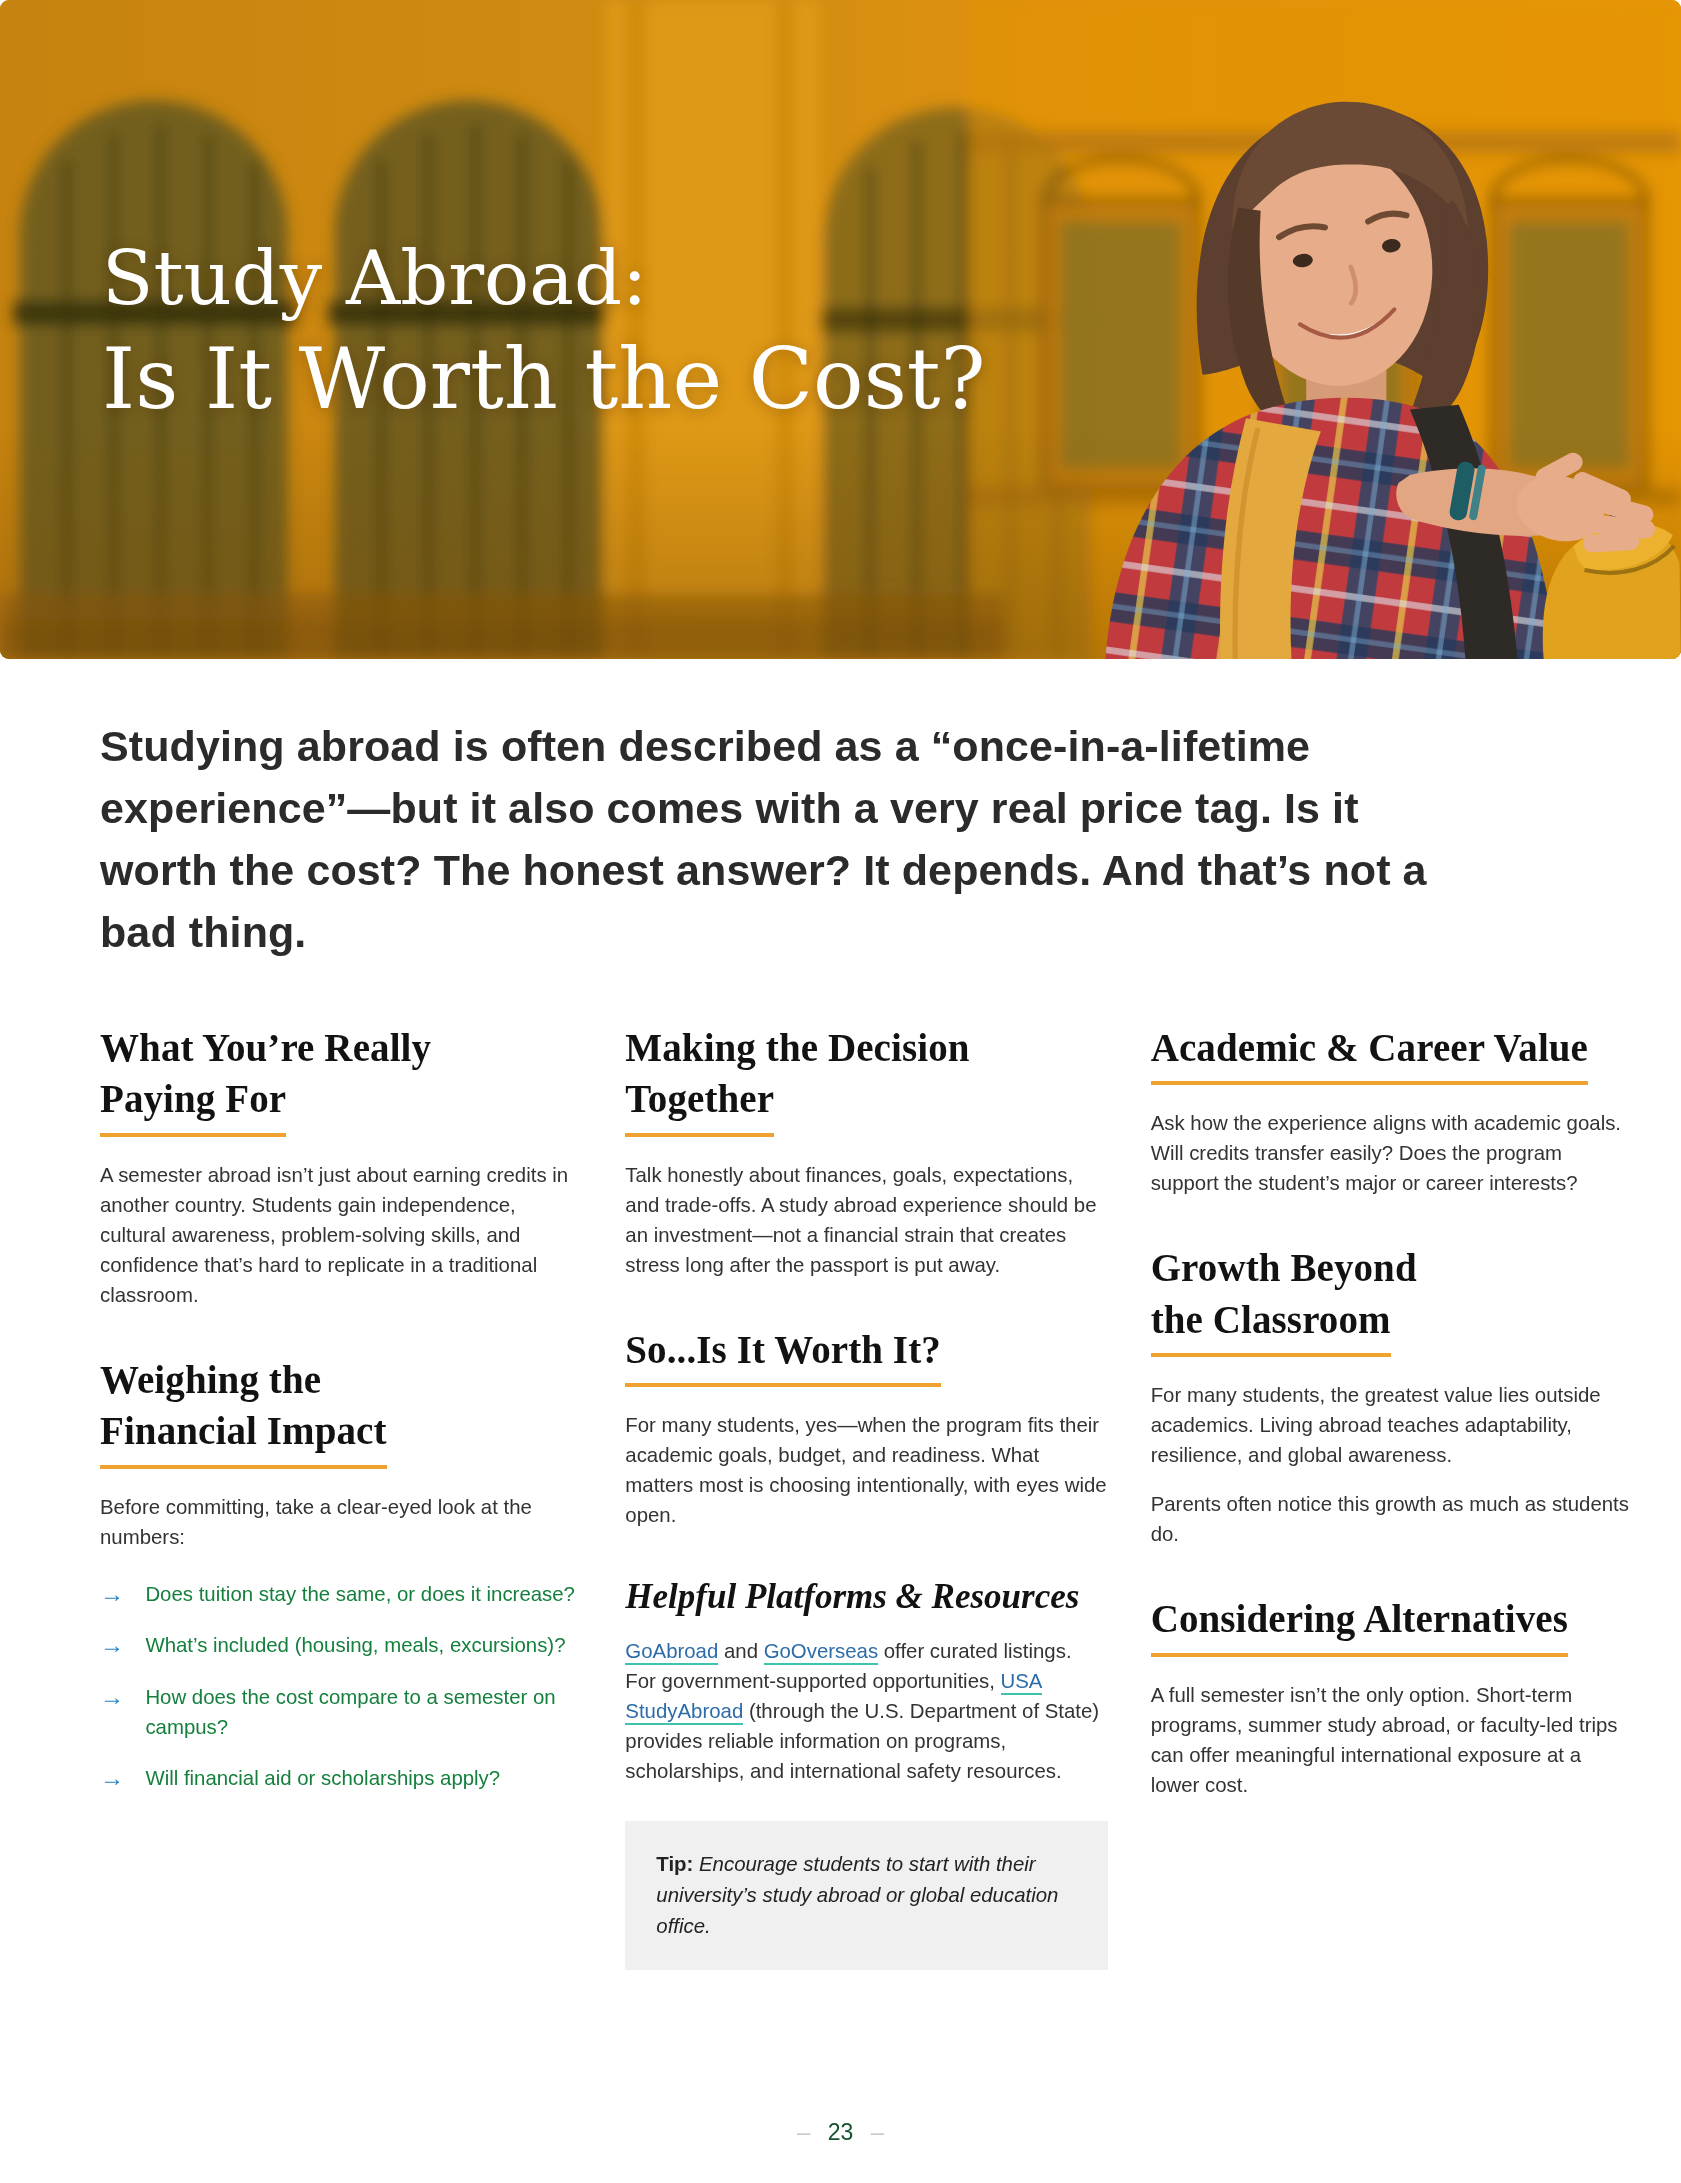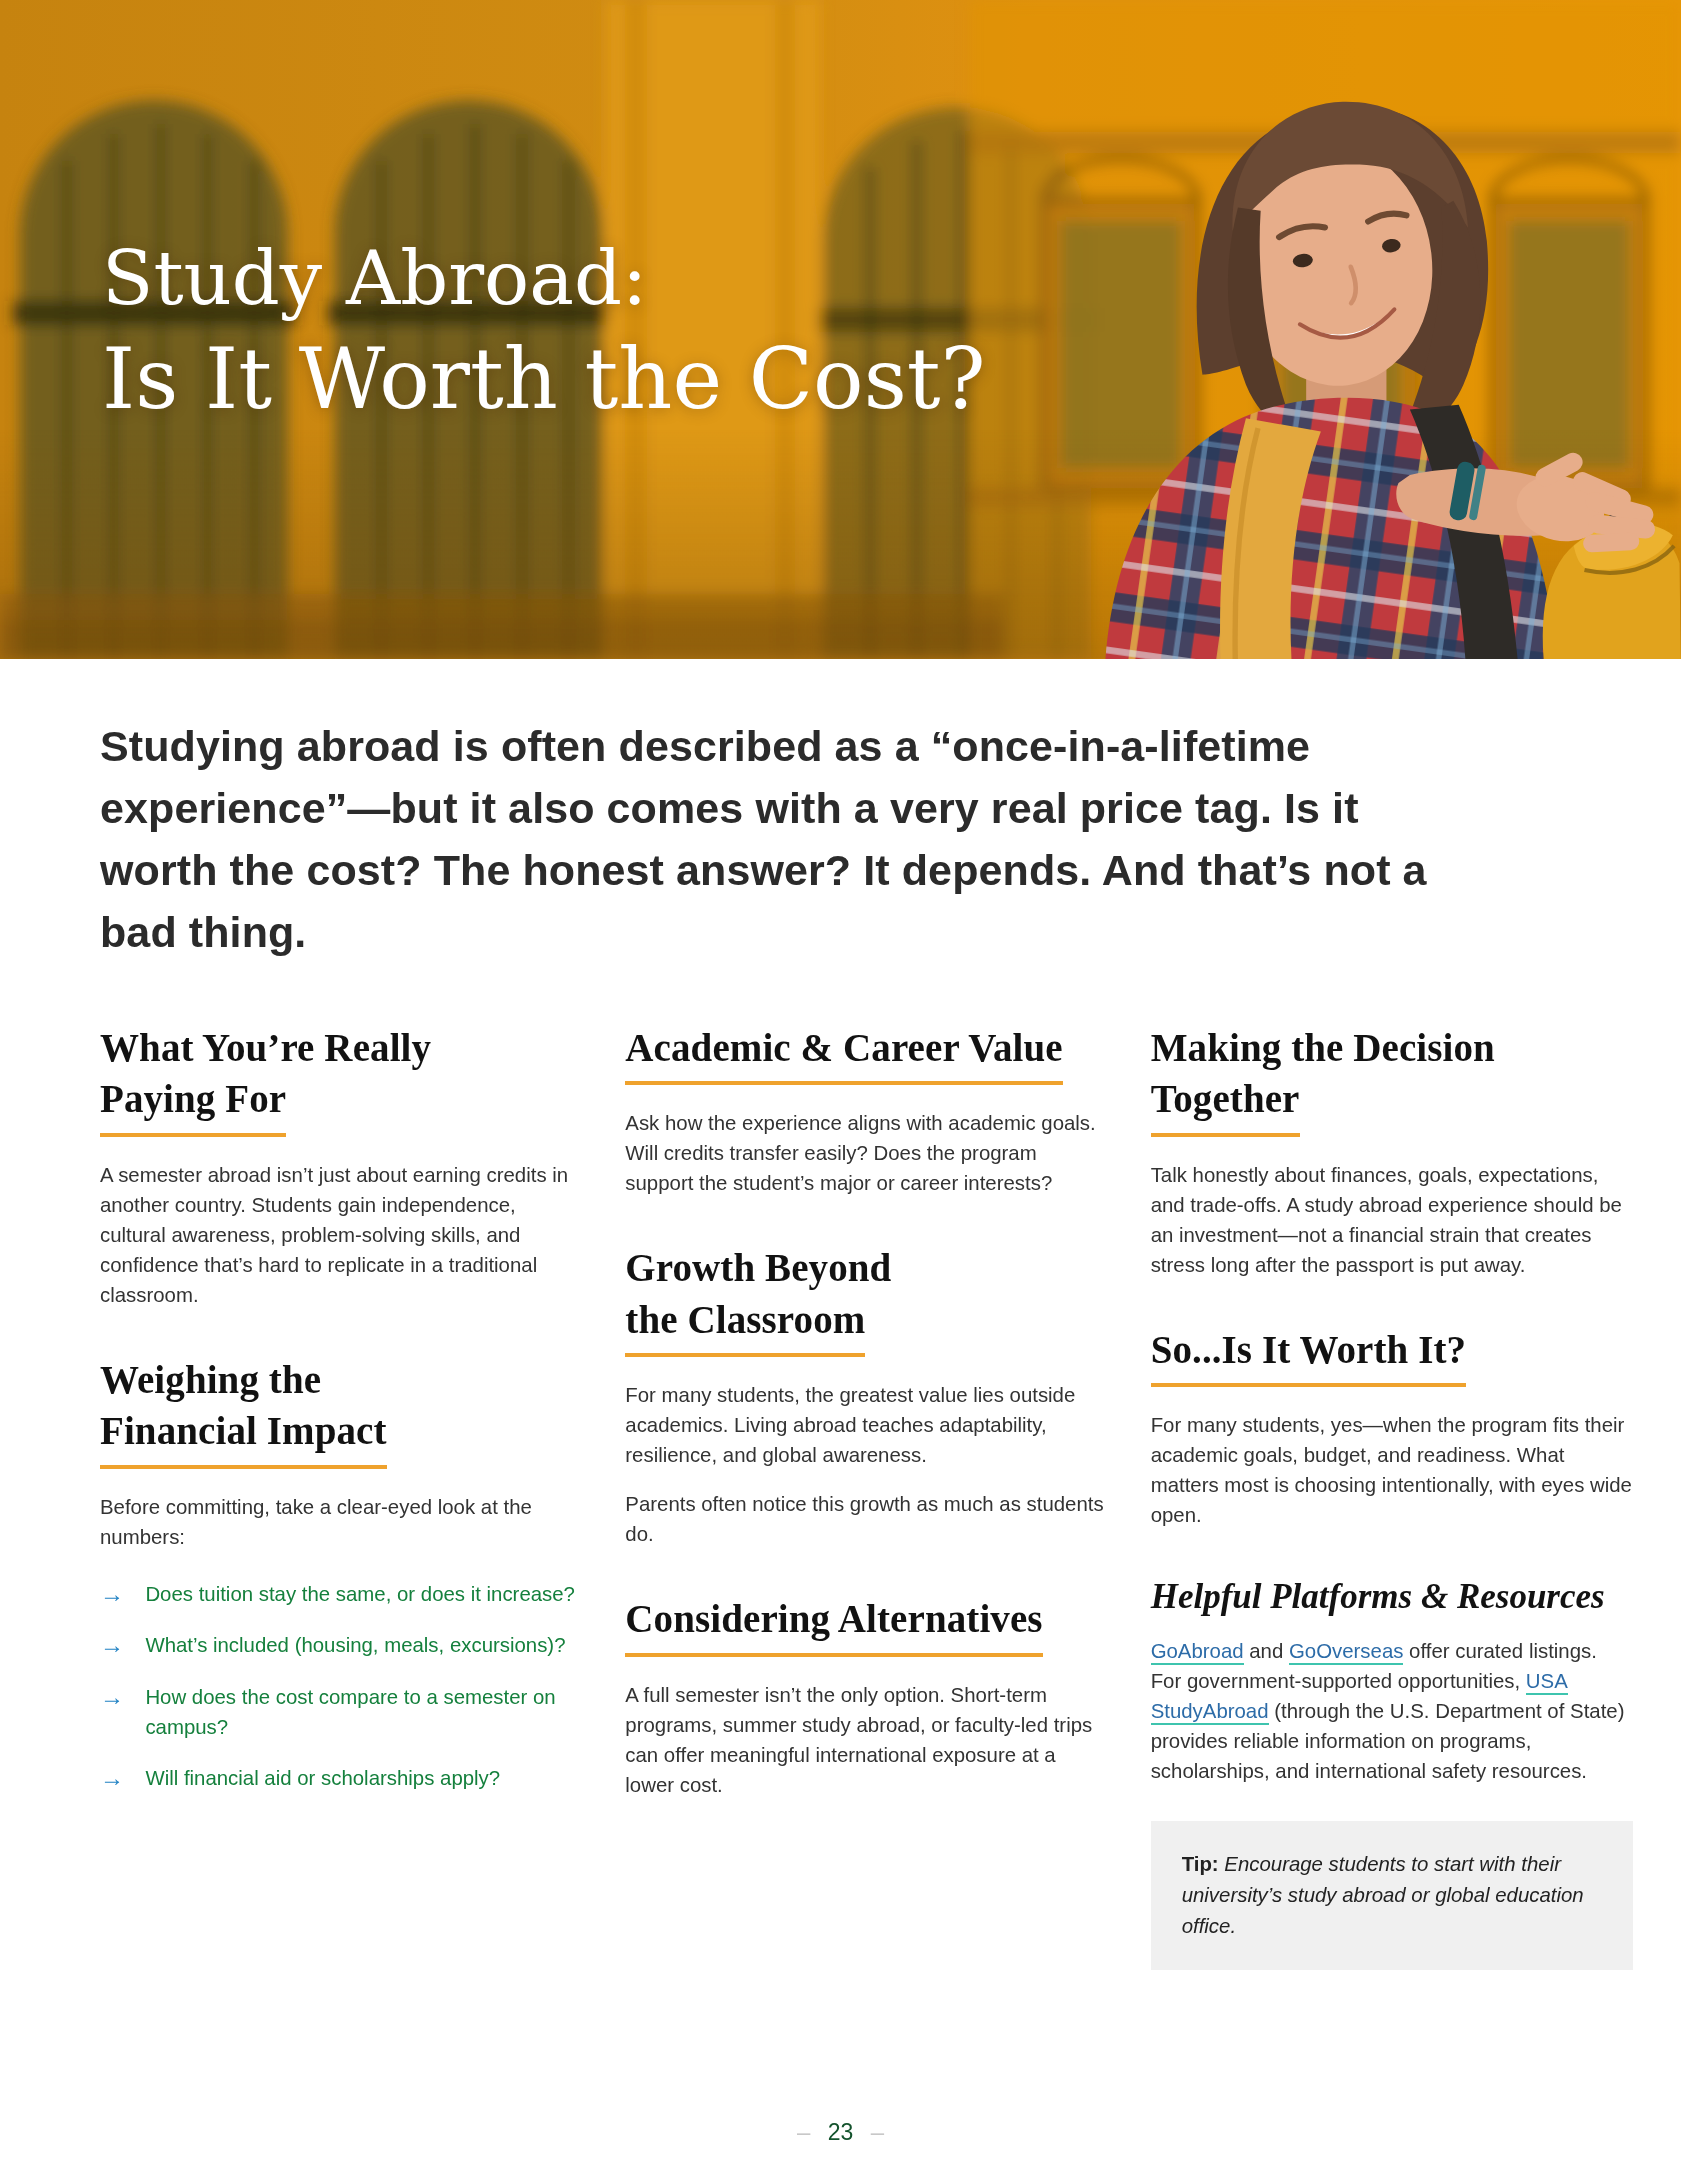--- a/index.html
+++ b/index.html
@@ -2,21 +2,21 @@
 <html style="font-size:10.7px"><head>
 <meta charset="utf-8">
 <style>
   html,body{margin:0;padding:0;}
   body{
     width:1681px;height:2183px;background:#ffffff;overflow:hidden;
     display:flex;flex-direction:column;
     font-family:"Liberation Sans",sans-serif;color:#2e2e2e;
   }
   
-  .hero{position:relative;height:659px;flex:none;overflow:hidden;background:#d28d12;}
+  .hero{position:relative;height:659px;flex:none;overflow:hidden;background:#d28d12;border-radius:9px;}
   .hero svg{position:absolute;top:0;display:block;}
   .hero-bg{left:0;width:100%;height:100%;}
   .hero-person{right:0;width:656px;height:659px;}
   .hero-text{position:absolute;left:102px;top:236px;color:#ffffff;text-shadow:0 2px 13.4px rgba(70,35,0,.35);}
   .hero-text .t1{display:block;font-family:"DejaVu Serif",serif;font-weight:400;font-size:75px;line-height:1.12;}
   .hero-text .t2{display:block;font-family:"DejaVu Serif",serif;font-weight:400;font-size:84px;line-height:1.2;margin-top:9.4px;text-align:center;}
   .byline{margin:50px 0 0 0;font-size:27px;font-weight:400;letter-spacing:0.3px;}
   
   .intro{flex:none;padding:56px 248px 0 100px;}
   .intro p{margin:0;max-width:1345px;font-size:43px;line-height:62px;font-weight:bold;color:#2b2b2b;letter-spacing:0.1px;}
@@ -223,45 +223,20 @@
           <span class="arr">→</span>
           <span class="btext">Will financial aid or scholarships apply?</span>
         </li>
       </ul>
     </section>
   </div>
 
   <div class="col">
     <section class="sec">
       <h3 class="h">
-        <span class="ul">Academic &amp; Career Value</span>
-      </h3>
-      <p class="body">Ask how the experience aligns with academic goals. Will credits transfer easily? Does the program support the student’s major or career interests?</p>
-    </section>
-
-    <section class="sec">
-      <h3 class="h">
-        <span>Growth Beyond</span><br>
-        <span class="ul">the Classroom</span>
-      </h3>
-      <p class="body">For many students, the greatest value lies outside academics. Living abroad teaches adaptability, resilience, and global awareness.</p>
-      <p class="body">Parents often notice this growth as much as students do.</p>
-    </section>
-
-    <section class="sec">
-      <h3 class="h">
-        <span class="ul">Considering Alternatives</span>
-      </h3>
-      <p class="body">A full semester isn’t the only option. Short-term programs, summer study abroad, or faculty-led trips can offer meaningful international exposure at a lower cost.</p>
-    </section>
-  </div>
-
-  <div class="col">
-    <section class="sec">
-      <h3 class="h">
         <span>Making the Decision</span><br>
         <span class="ul">Together</span>
       </h3>
       <p class="body">Talk honestly about finances, goals, expectations, and trade-offs. A study abroad experience should be an investment—not a financial strain that creates stress long after the passport is put away.</p>
     </section>
 
     <section class="sec">
       <h3 class="h">
         <span class="ul">So...Is It Worth It?</span>
       </h3>
@@ -275,20 +250,45 @@
       </p>
     </section>
 
     <div class="tipbox">
       <p>
         <span class="tiplabel">Tip:</span><span> Encourage students to start with their university’s study abroad or global education office.</span>
       </p>
     </div>
   </div>
 
+  <div class="col">
+    <section class="sec">
+      <h3 class="h">
+        <span class="ul">Academic &amp; Career Value</span>
+      </h3>
+      <p class="body">Ask how the experience aligns with academic goals. Will credits transfer easily? Does the program support the student’s major or career interests?</p>
+    </section>
+
+    <section class="sec">
+      <h3 class="h">
+        <span>Growth Beyond</span><br>
+        <span class="ul">the Classroom</span>
+      </h3>
+      <p class="body">For many students, the greatest value lies outside academics. Living abroad teaches adaptability, resilience, and global awareness.</p>
+      <p class="body">Parents often notice this growth as much as students do.</p>
+    </section>
+
+    <section class="sec">
+      <h3 class="h">
+        <span class="ul">Considering Alternatives</span>
+      </h3>
+      <p class="body">A full semester isn’t the only option. Short-term programs, summer study abroad, or faculty-led trips can offer meaningful international exposure at a lower cost.</p>
+    </section>
+  </div>
+
 </main>
 
 <footer>
   <span class="dash">–</span>
   <span class="pnum">23</span>
   <span class="dash">–</span>
 </footer>
 
 
 </body></html>

